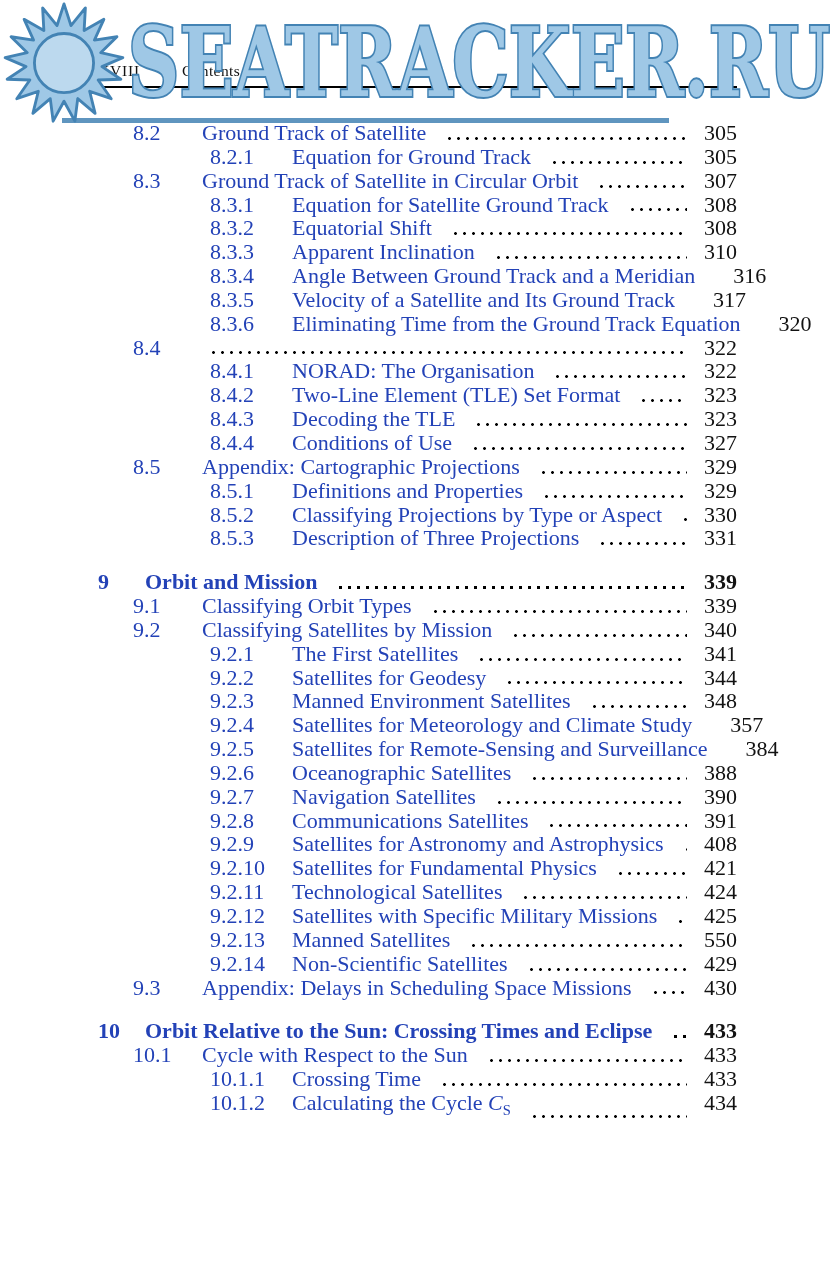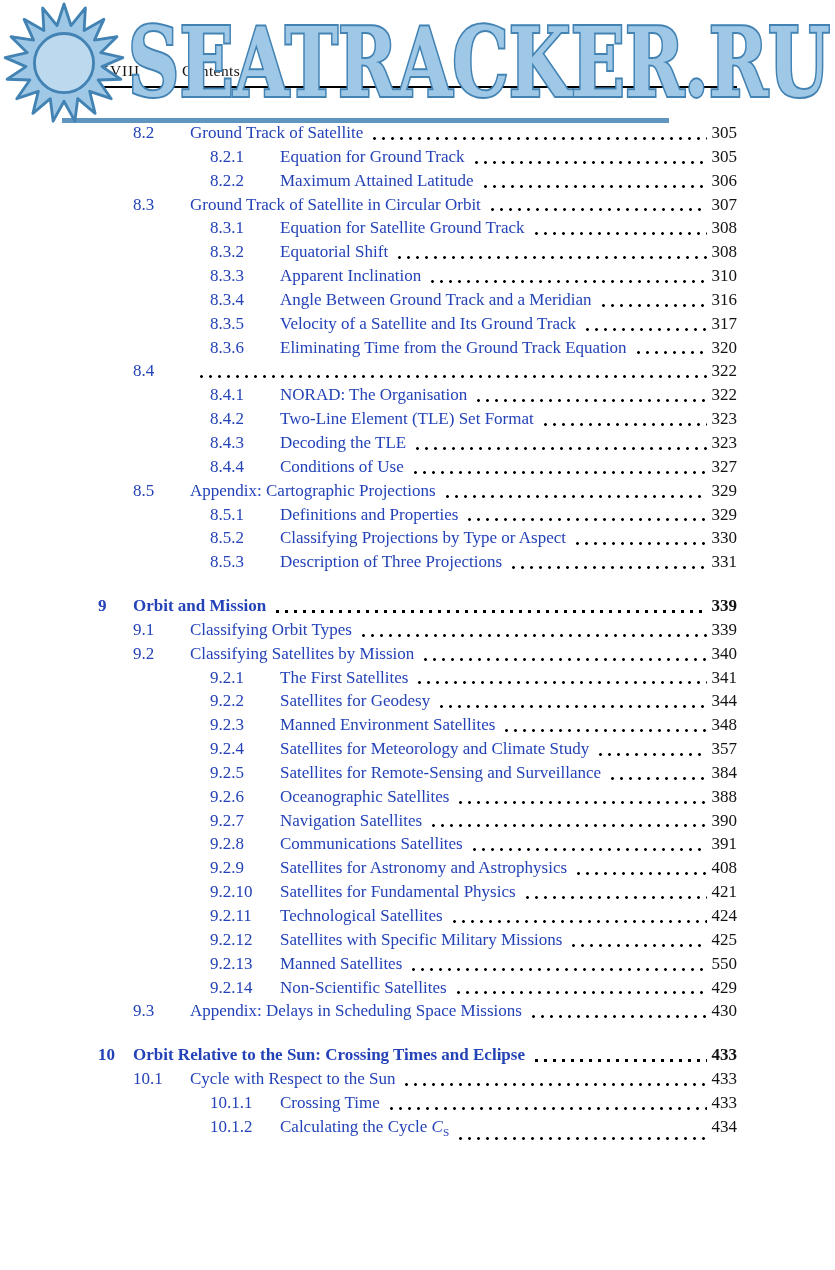--- a/index.html
+++ b/index.html
@@ -10,21 +10,21 @@
     background: #ffffff;
     font-family: "Liberation Serif", "DejaVu Serif", serif;
     position: relative;
     overflow: hidden;
   }
   .content { position: absolute; left: 98px; top: 62px; width: 639px; }
   .pg-header { display: flex; align-items: baseline; font-size: 15.5px; color: var(--ink); letter-spacing: 0.8px; }
   .pg-header .label { margin-left: 42px; letter-spacing: 0.4px; text-align: right; }
   .rule { border-bottom: 2.6px solid #000; margin-top: 6px; }
   .toc { margin-top: 33px; }
-  .row { display: flex; font-size: 17px; line-height: 23.85px; }
+  .row { display: flex; font-size: 22px; line-height: 23.85px; gap: 12px; }
   .row .num { flex: 0 0 auto; color: var(--link); }
   .row .title { color: var(--link); white-space: nowrap; }
   .row.section .num { width: 57px; margin-left: 35px; }
   .row.subsection .num { width: 70px; margin-left: 112px; }
   .row.chapter .num { width: 35px; margin-left: 0; }
   .row.chapter { font-weight: bold; }
   .row.gap { margin-top: 20px; }
   .leader { flex: 1 1 auto; position: relative; min-width: 14px; }
   .leader::after {
     content: ""; position: absolute; left: 7px; right: 5px; bottom: 5px; height: 3px;
@@ -58,26 +58,20 @@
         <span class="title">Ground Track of Satellite</span>
         <span class="leader"></span>
         <span class="page">305</span>
       </div>
       <div class="row subsection">
         <span class="num">8.2.1</span>
         <span class="title">Equation for Ground Track</span>
         <span class="leader"></span>
         <span class="page">305</span>
       </div>
-      <div class="row subsection">
-        <span class="num">8.2.2</span>
-        <span class="title">Maximum Attained Latitude</span>
-        <span class="leader"></span>
-        <span class="page">306</span>
-      </div>
       <div class="row section">
         <span class="num">8.3</span>
         <span class="title">Ground Track of Satellite in Circular Orbit</span>
         <span class="leader"></span>
         <span class="page">307</span>
       </div>
       <div class="row subsection">
         <span class="num">8.3.1</span>
         <span class="title">Equation for Satellite Ground Track</span>
         <span class="leader"></span>

